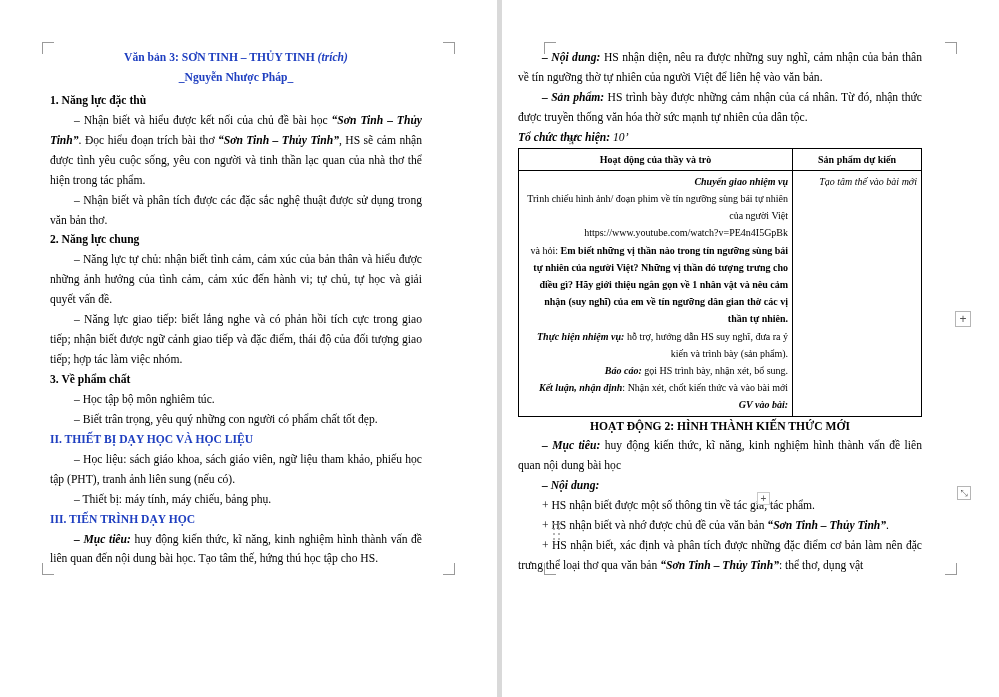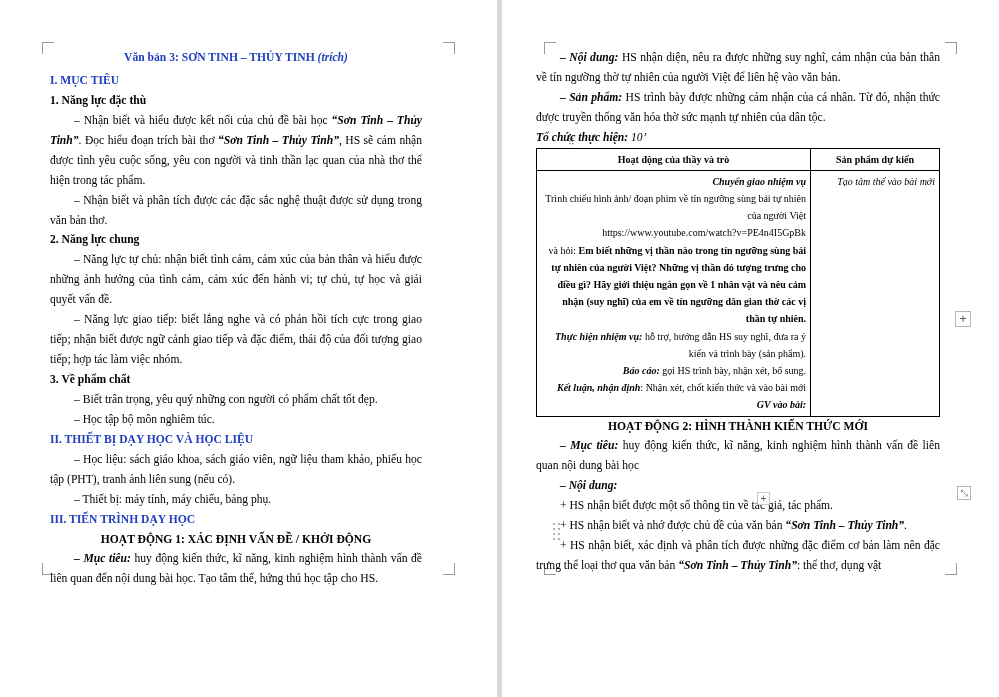--- a/index.html
+++ b/index.html
@@ -43,21 +43,21 @@
 
   .content {
     position: absolute;
     top: 48px;
     font-size: 11.6px;
     line-height: 1.72;
     color: #000;
     text-align: justify;
   }
   .content-left { left: 50px; width: 372px; }
-  .content-right { left: 34px; width: 404px; }
+  .content-right { left: 16px; width: 404px; }
 
   p { margin: 0; }
   .i { font-style: italic; }
   .b { font-weight: bold; }
   .bi { font-weight: bold; font-style: italic; }
   .center { text-align: center; }
   .blue { color: #1f3fc0; }
 
   .title-line { text-align: center; font-weight: bold; }
   .heading-blue { font-weight: bold; color: #1f3fc0; }
@@ -136,39 +136,38 @@
     <div class="crop tl" style="left:42px; top:42px;"></div>
     <div class="crop tr" style="right:42px; top:42px;"></div>
     <div class="crop bl" style="left:42px; bottom:42px;"></div>
     <div class="crop br" style="right:42px; bottom:42px;"></div>
 
     <div class="content content-left">
       <p class="title-line">
         <span class="blue">Văn bản 3: SƠN TINH – THỦY TINH</span>
         <span class="blue i">(trích)</span>
       </p>
+      <p class="title-line blue">_Nguyễn Nhược Pháp_</p>
       <div class="small-gap"></div>
 
-      <p class="heading-blue">I. MỤC TIÊU</p>
       <p class="b">1. Năng lực đặc thù</p>
       <p class="hang">
         <span>–  Nhận biết và hiểu được kết nối của chủ đề bài học </span><span class="bi">“Sơn Tinh – Thủy Tinh”</span><span>. Đọc hiểu đoạn trích bài thơ </span><span class="bi">“Sơn Tinh – Thủy Tinh”</span><span>, HS sẽ cảm nhận được tình yêu cuộc sống, yêu con người và tinh thần lạc quan của nhà thơ thể hiện trong tác phẩm.</span>
       </p>
       <p class="hang">–  Nhận biết và phân tích được các đặc sắc nghệ thuật được sử dụng trong văn bản thơ.</p>
       <p class="b">2. Năng lực chung</p>
       <p class="hang">–  Năng lực tự chủ: nhận biết tình cảm, cảm xúc của bản thân và hiểu được những ảnh hưởng của tình cảm, cảm xúc đến hành vi; tự chủ, tự học và giải quyết vấn đề.</p>
       <p class="hang">–  Năng lực giao tiếp: biết lắng nghe và có phản hồi tích cực trong giao tiếp; nhận biết được ngữ cảnh giao tiếp và đặc điểm, thái độ của đối tượng giao tiếp; hợp tác làm việc nhóm.</p>
       <p class="b">3. Về phẩm chất</p>
+      <p class="hang">–  Học tập bộ môn nghiêm túc.</p>
       <p class="hang">–  Biết trân trọng, yêu quý những con người có phẩm chất tốt đẹp.</p>
-      <p class="hang">–  Học tập bộ môn nghiêm túc.</p>
       <p class="heading-blue">II. THIẾT BỊ DẠY HỌC VÀ HỌC LIỆU</p>
       <p class="hang">–  Học liệu: sách giáo khoa, sách giáo viên, ngữ liệu tham khảo, phiếu học tập (PHT), tranh ảnh liên sung (nếu có).</p>
       <p class="hang">–  Thiết bị: máy tính, máy chiếu, bảng phụ.</p>
       <p class="heading-blue">III. TIẾN TRÌNH DẠY HỌC</p>
-      <p class="center b">HOẠT ĐỘNG 1: XÁC ĐỊNH VẤN ĐỀ / KHỞI ĐỘNG</p>
       <p class="hang">
         <span class="bi">–  Mục tiêu:</span><span> huy động kiến thức, kĩ năng, kinh nghiệm hình thành vấn đề liên quan đến nội dung bài học. Tạo tâm thế, hứng thú học tập cho HS.</span>
       </p>
     </div>
   </div>
 
   <div class="gutter"></div>
 
   <div class="page page-right">
     <div class="crop tl" style="left:42px; top:42px;"></div>

